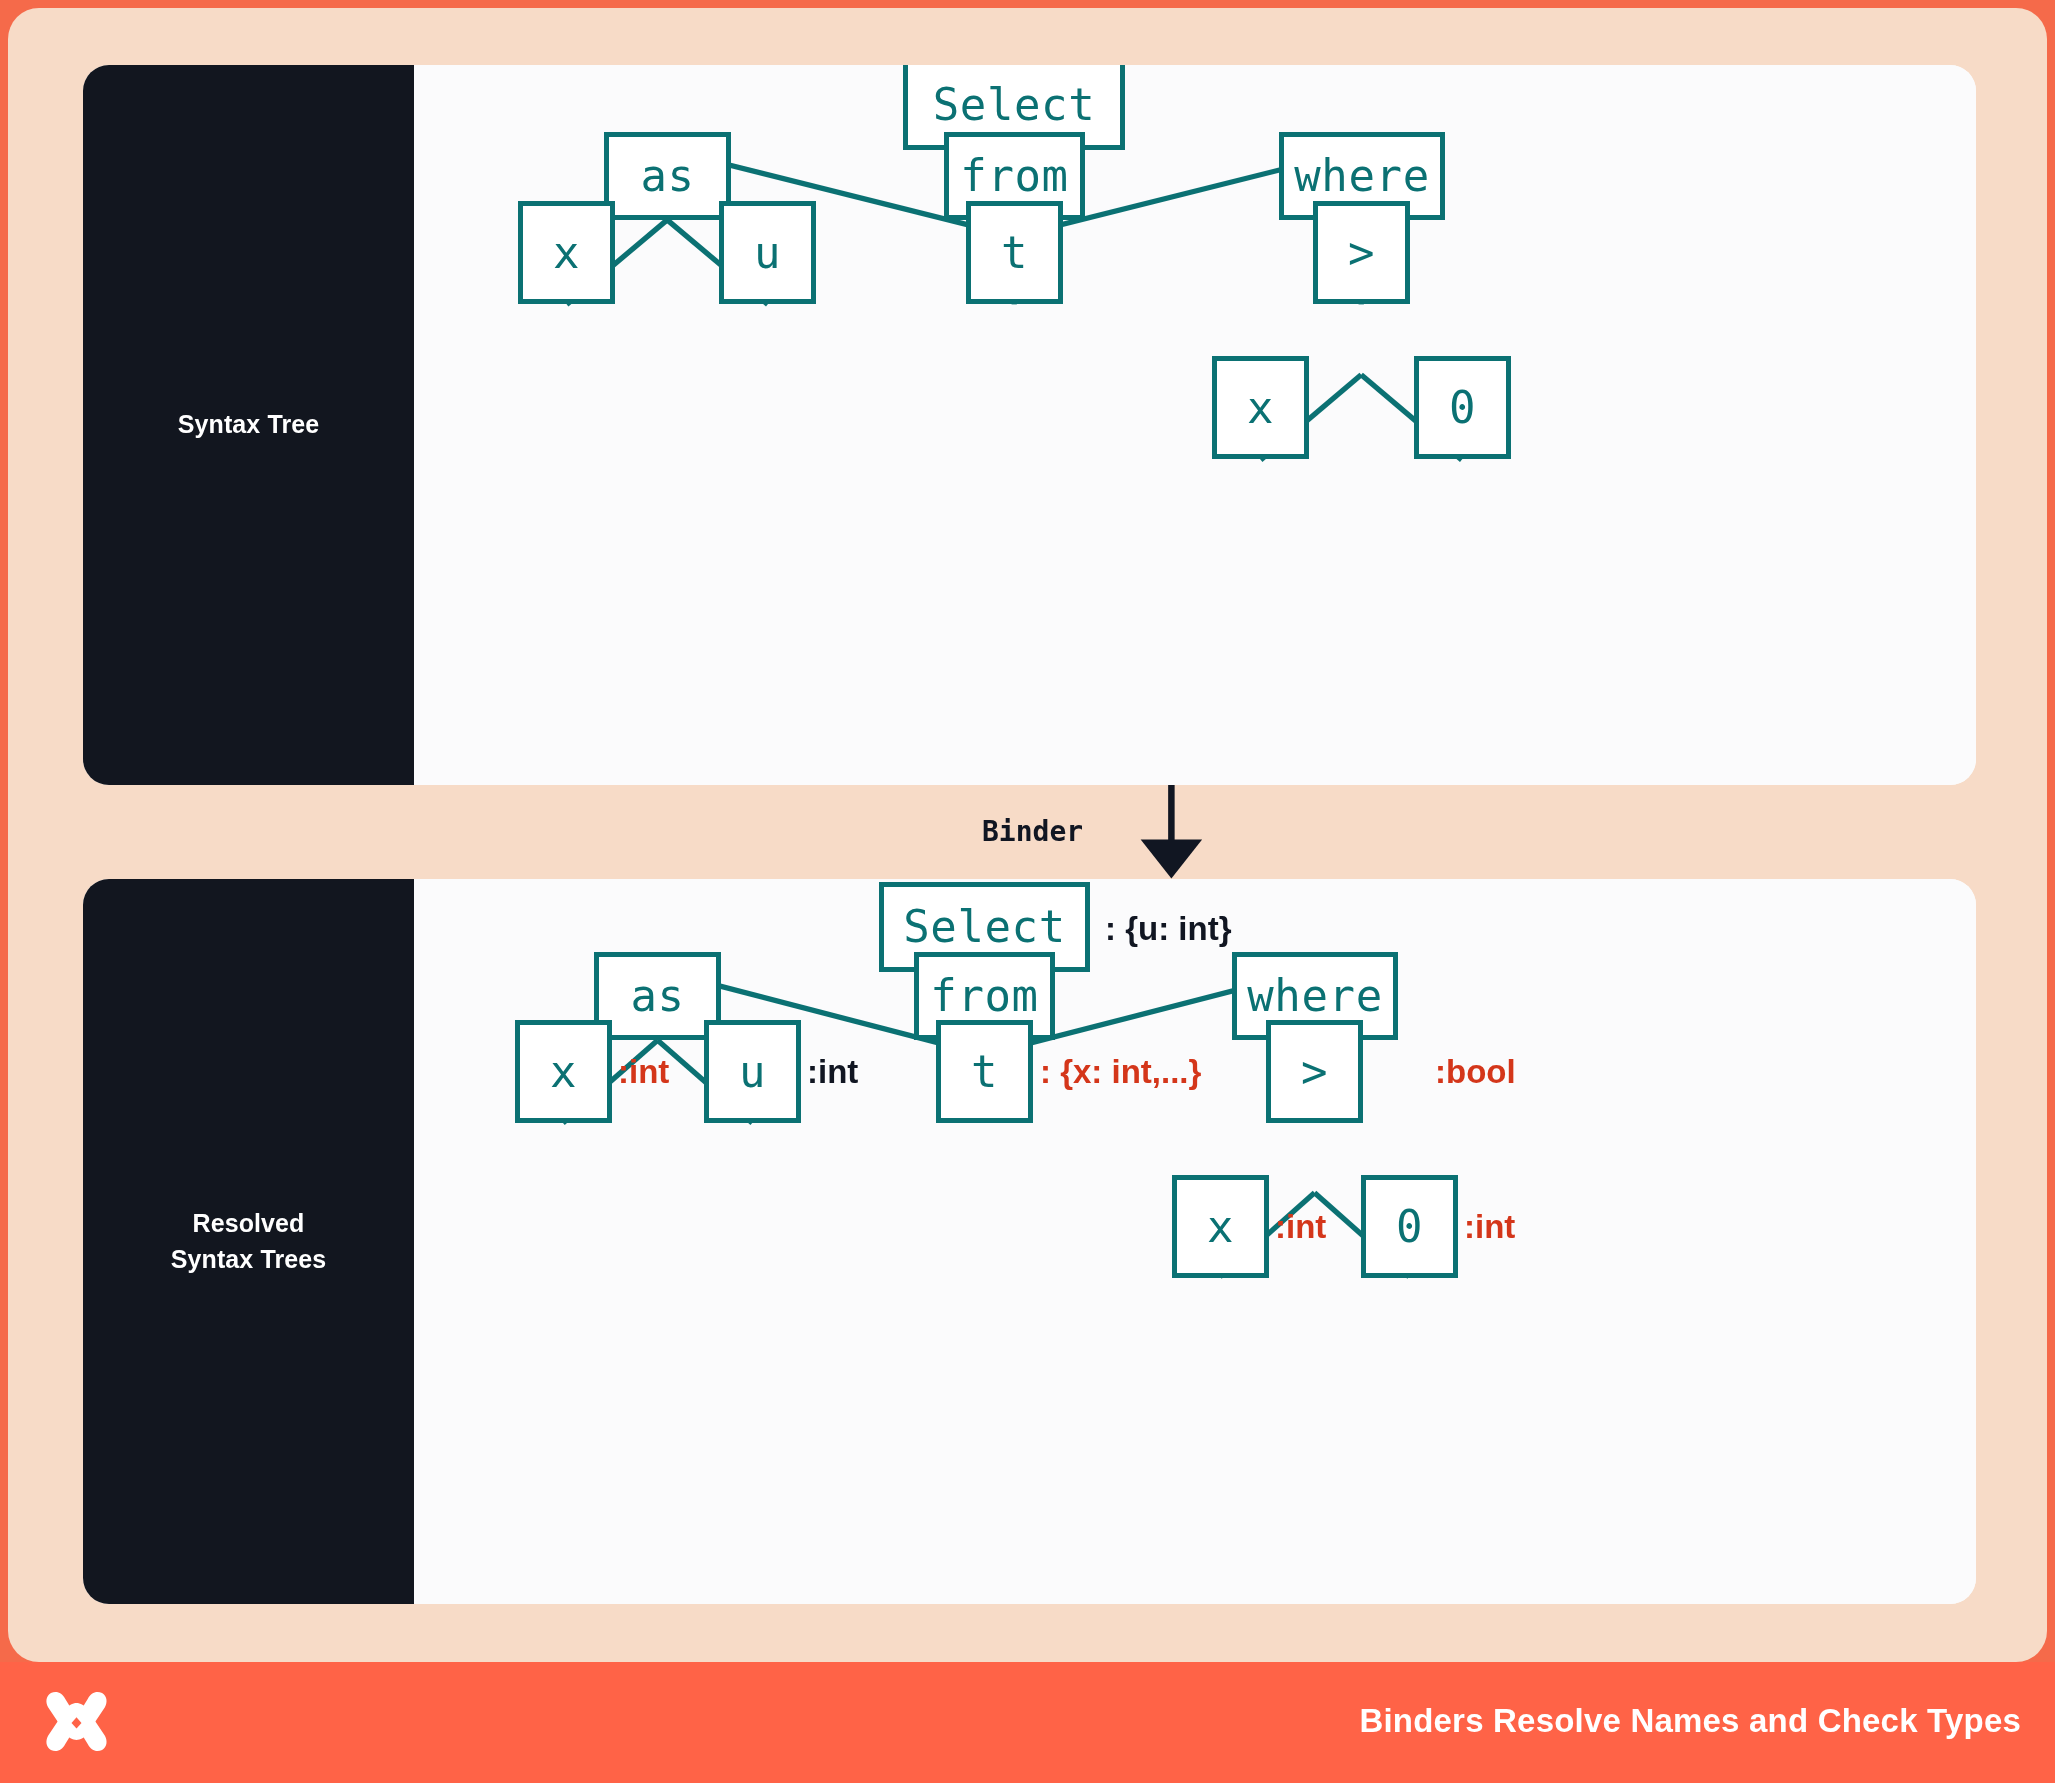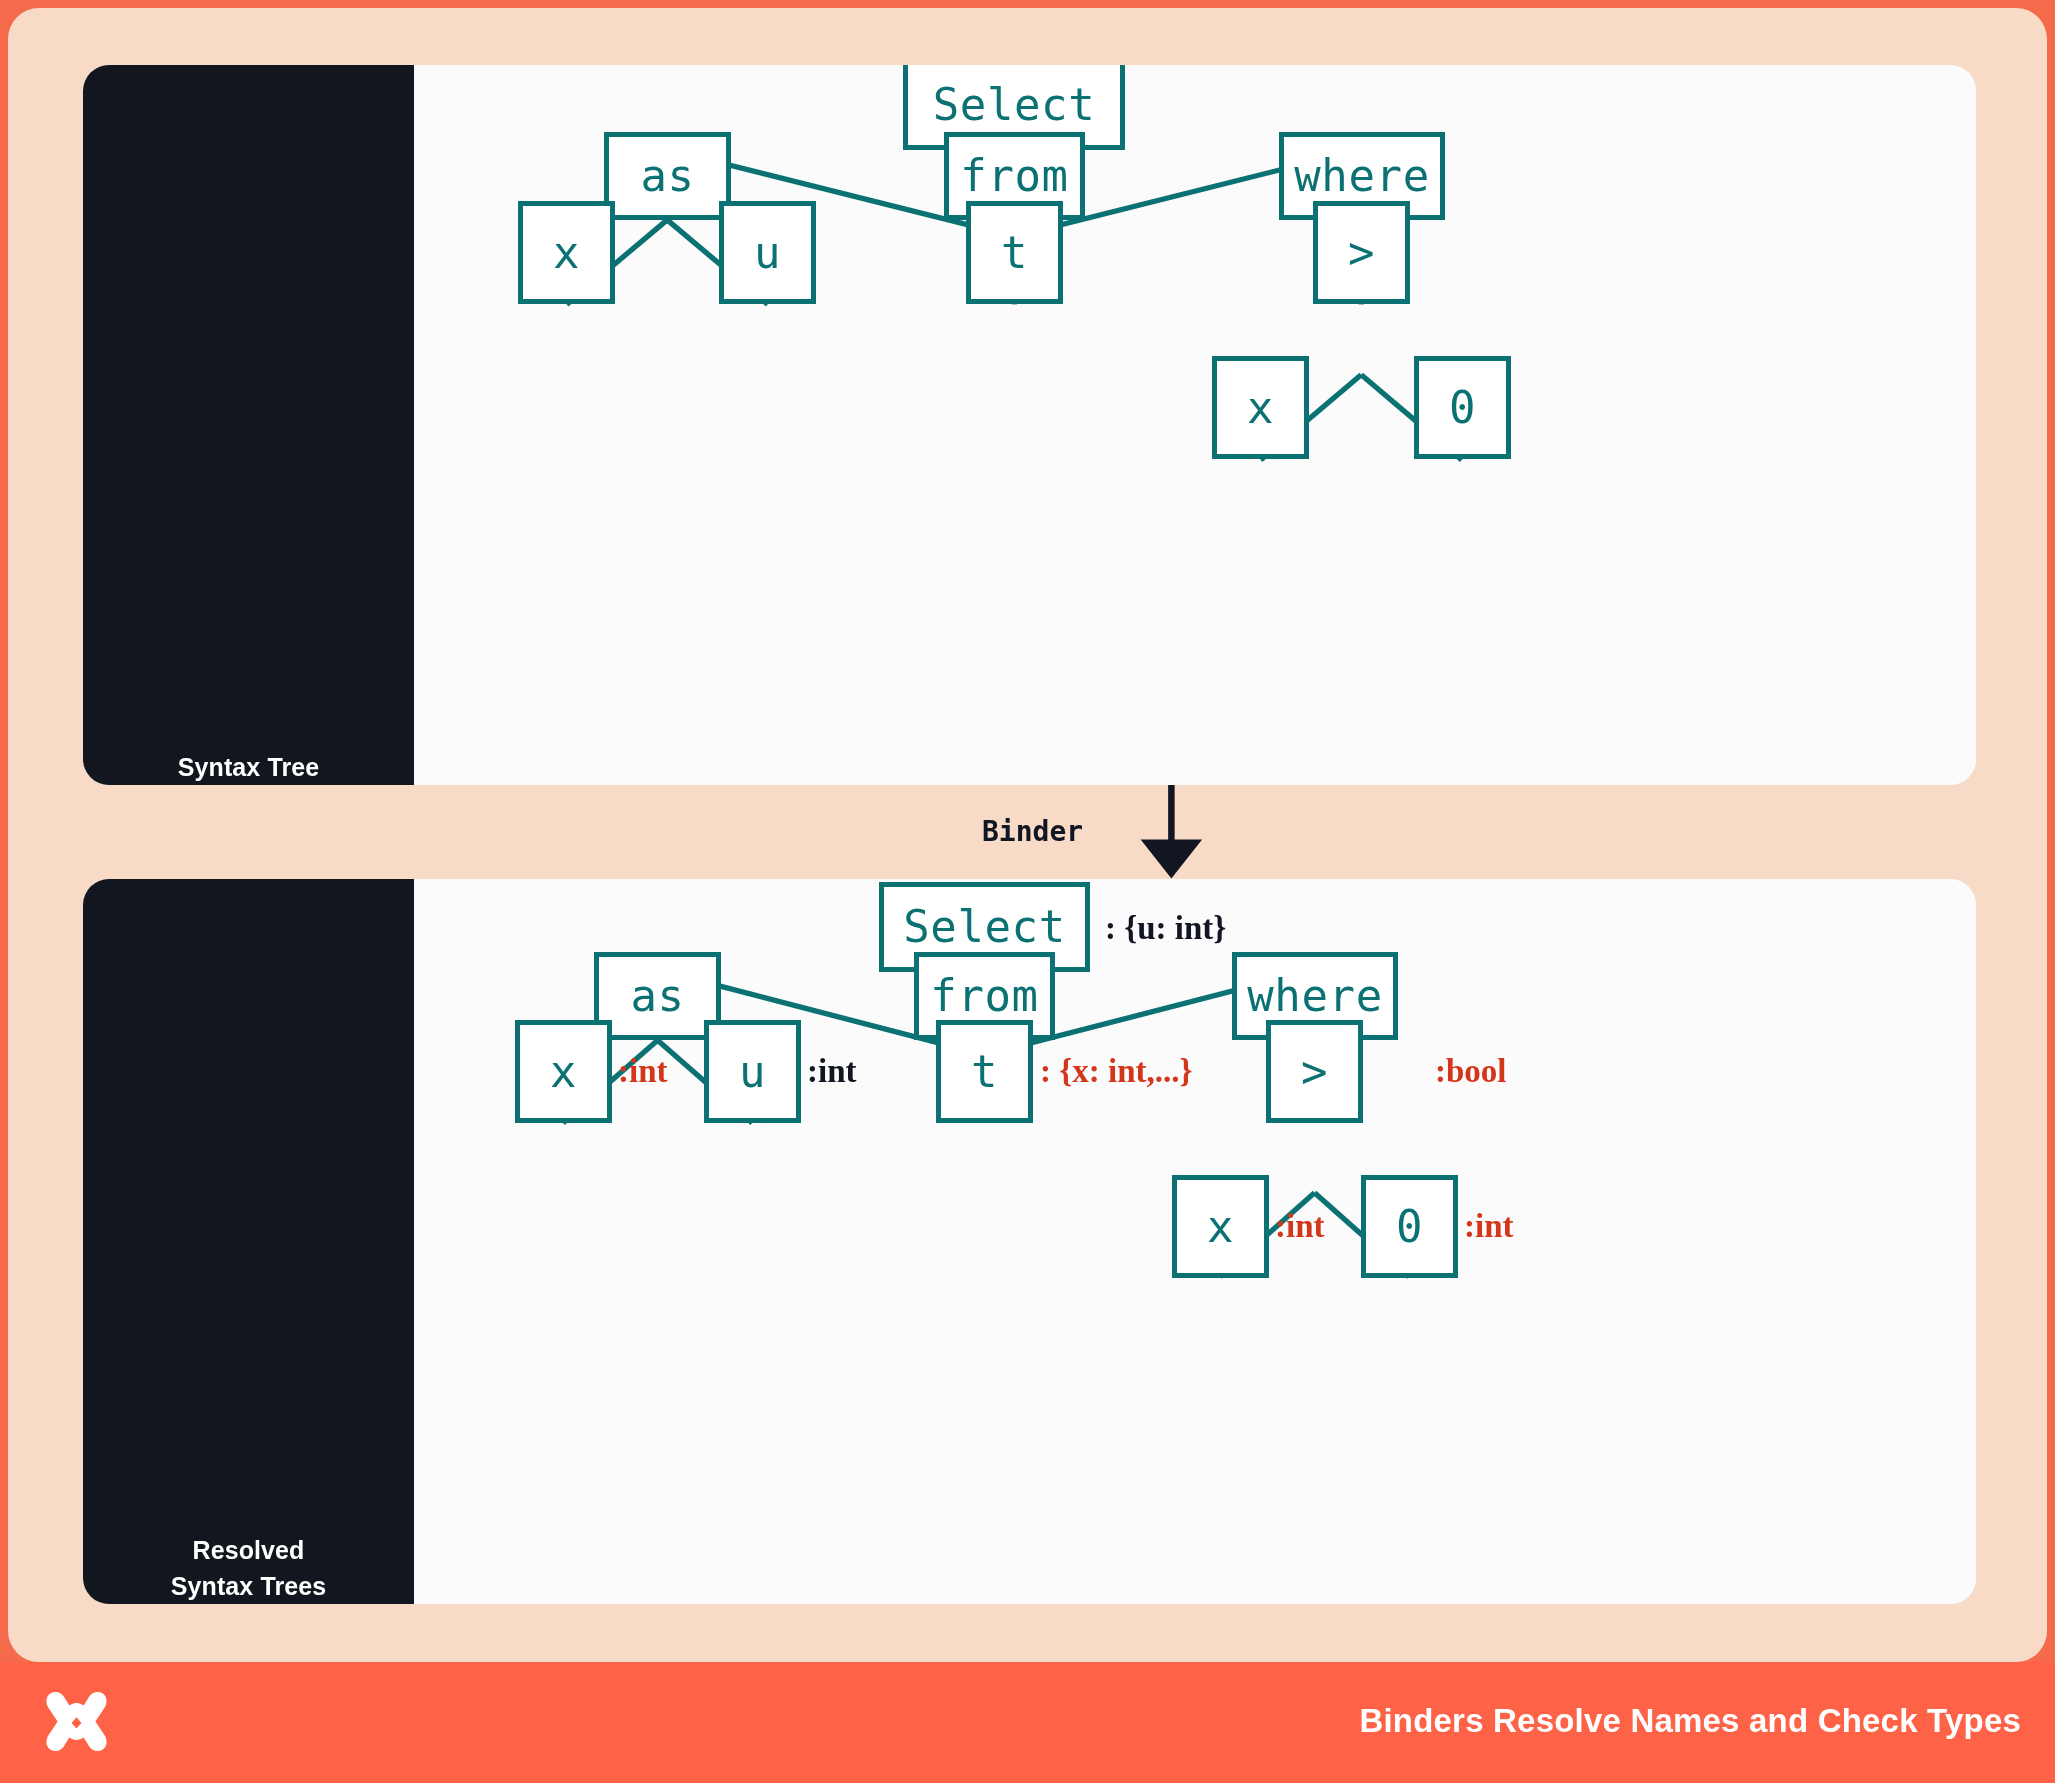--- a/index.html
+++ b/index.html
@@ -31,21 +31,21 @@
     display: flex;
   }
   .panel-1 { left: 83px; top: 65px;  width: 1893px; height: 720px; }
   .panel-2 { left: 83px; top: 879px; width: 1893px; height: 725px; }
 
   .panel-side {
     width: 331px;
     flex: 0 0 331px;
     background: #12161f;
     display: flex;
-    align-items: flex-end;
+    align-items: center;
     justify-content: center;
     color: #ffffff;
     font-weight: 700;
     font-size: 25px;
     line-height: 1.42;
     text-align: center;
     letter-spacing: 0.1px;
   }
   .panel-body {
     position: relative;
@@ -63,21 +63,21 @@
     font-family: "DejaVu Sans Mono", "Liberation Mono", monospace;
     display: flex;
     align-items: center;
     justify-content: center;
     font-size: 44px;
     line-height: 1;
     letter-spacing: 0.6px;
   }
   .ann {
     position: absolute;
-    font-family: Liberation Serif, serif;
+    font-family: Liberation Sans, sans-serif;
     font-size: 33px;
     line-height: 1;
     white-space: pre;
     font-weight: 700;
   }
   .ann.dark { color: #111622; }
   .ann.red  { color: #d4361a; }
 
   
   .binder-wrap {

